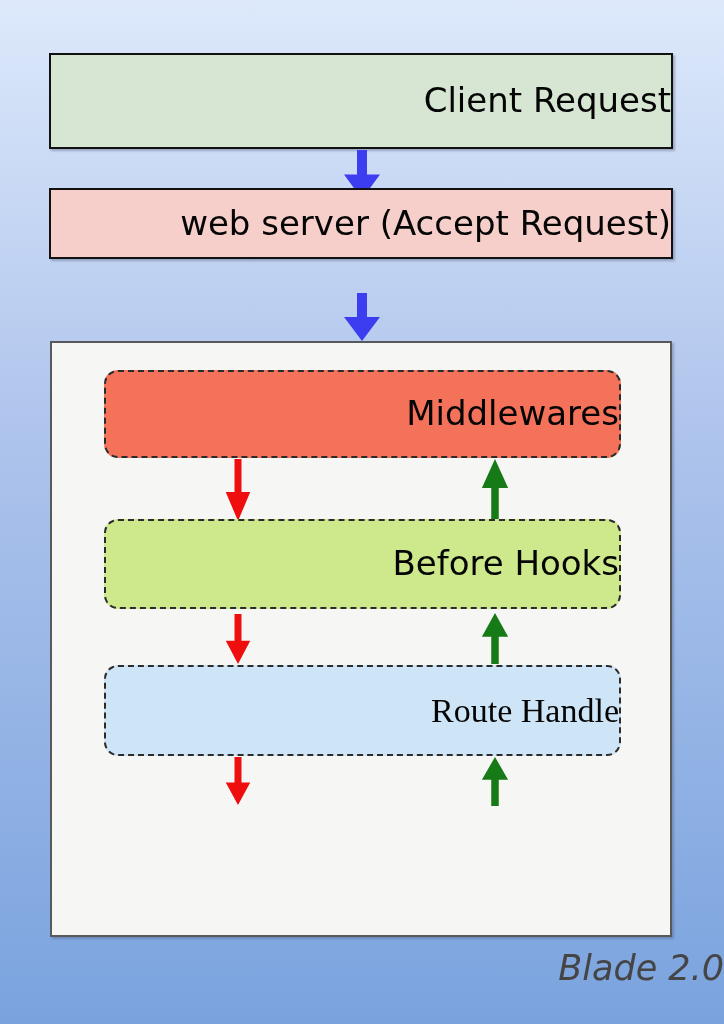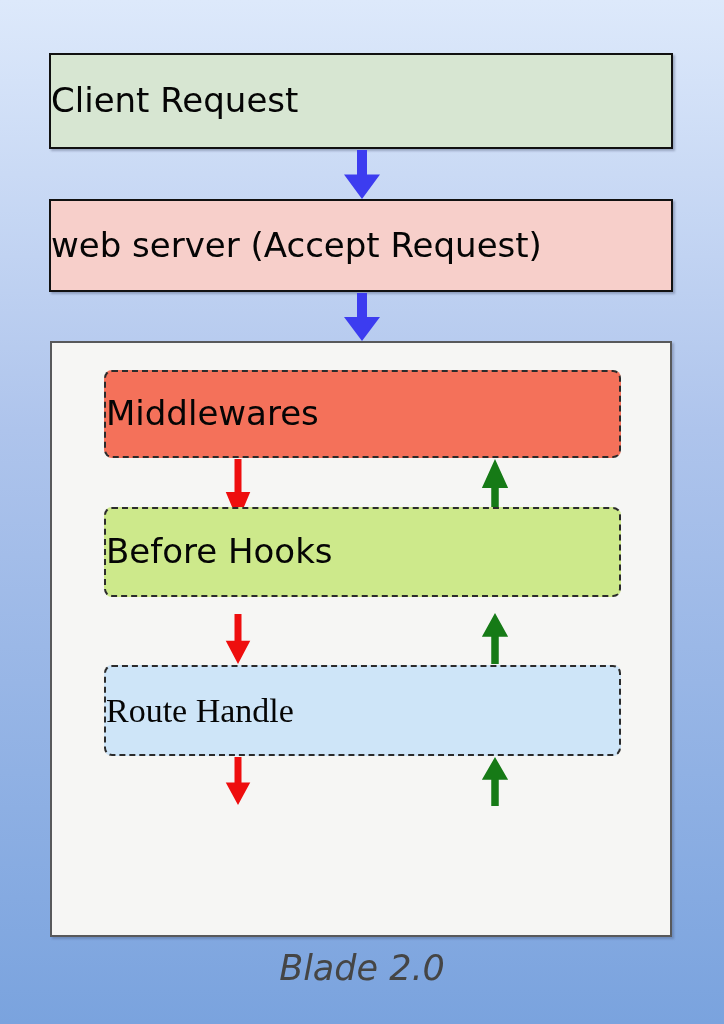--- a/index.html
+++ b/index.html
@@ -15,50 +15,50 @@
   body{
     width:724px;height:1024px;
     font-family:"DejaVu Sans","Liberation Sans",sans-serif;
   }
   .stage{
     position:relative;width:724px;height:1024px;overflow:hidden;
     background:linear-gradient(180deg,var(--bg_top) 0%,var(--bg_mid) 42%,var(--bg_bottom) 100%);
   }
   .node{
     position:absolute;box-sizing:border-box;
-    display:flex;align-items:center;justify-content:flex-start;
+    display:flex;align-items:center;justify-content:flex-end;
     font-size:34px;color:var(--label_text);line-height:1.15;
   }
   .node.solid{
     border:2px solid var(--node_border);
     box-shadow:2px 2px 2px rgba(60,70,100,0.35);
   }
   .client{left:49px;top:53px;width:624px;height:96px;background:var(--client_box);}
-  .server{left:49px;top:199px;width:624px;height:93px;background:var(--server_box);}
+  .server{left:49px;top:188px;width:624px;height:71px;background:var(--server_box);}
   .panel{
     position:absolute;left:50px;top:341px;width:622px;height:596px;
     box-sizing:border-box;background:var(--panel_bg);
     border:2px solid var(--panel_border);
     box-shadow:2px 2px 2px rgba(60,70,100,0.3);
   }
   .node.dashed{
     border:2px dashed var(--dashed_border);
-    border-radius:8px;width:517px;left:52px;
+    border-radius:14px;width:517px;left:52px;
   }
   .middlewares{top:27px;height:88px;background:var(--middlewares_box);}
-  .before{top:164px;height:90px;background:var(--hooks_box);}
+  .before{top:176px;height:90px;background:var(--hooks_box);}
   .route{top:322px;height:91px;background:var(--route_box);font-family:Liberation Serif, serif;}
   .after{top:463px;height:87px;background:var(--hooks_box);}
   .arrow{position:absolute;display:block;}
   .arrow.blue{color:var(--arrow_blue);}
   .arrow.red{color:var(--arrow_red);}
   .arrow.green{color:var(--arrow_green);}
   .caption{
     position:absolute;left:0;top:948px;width:724px;
-    text-align:center;font-style:italic;font-size:35px;
+    text-align:right;font-style:italic;font-size:35px;
     color:var(--caption_text);
   }
 </style>
 </head>
 <body>
 
 <div class="stage">
 
   <div class="node solid client">
     <span>Client Request</span>

